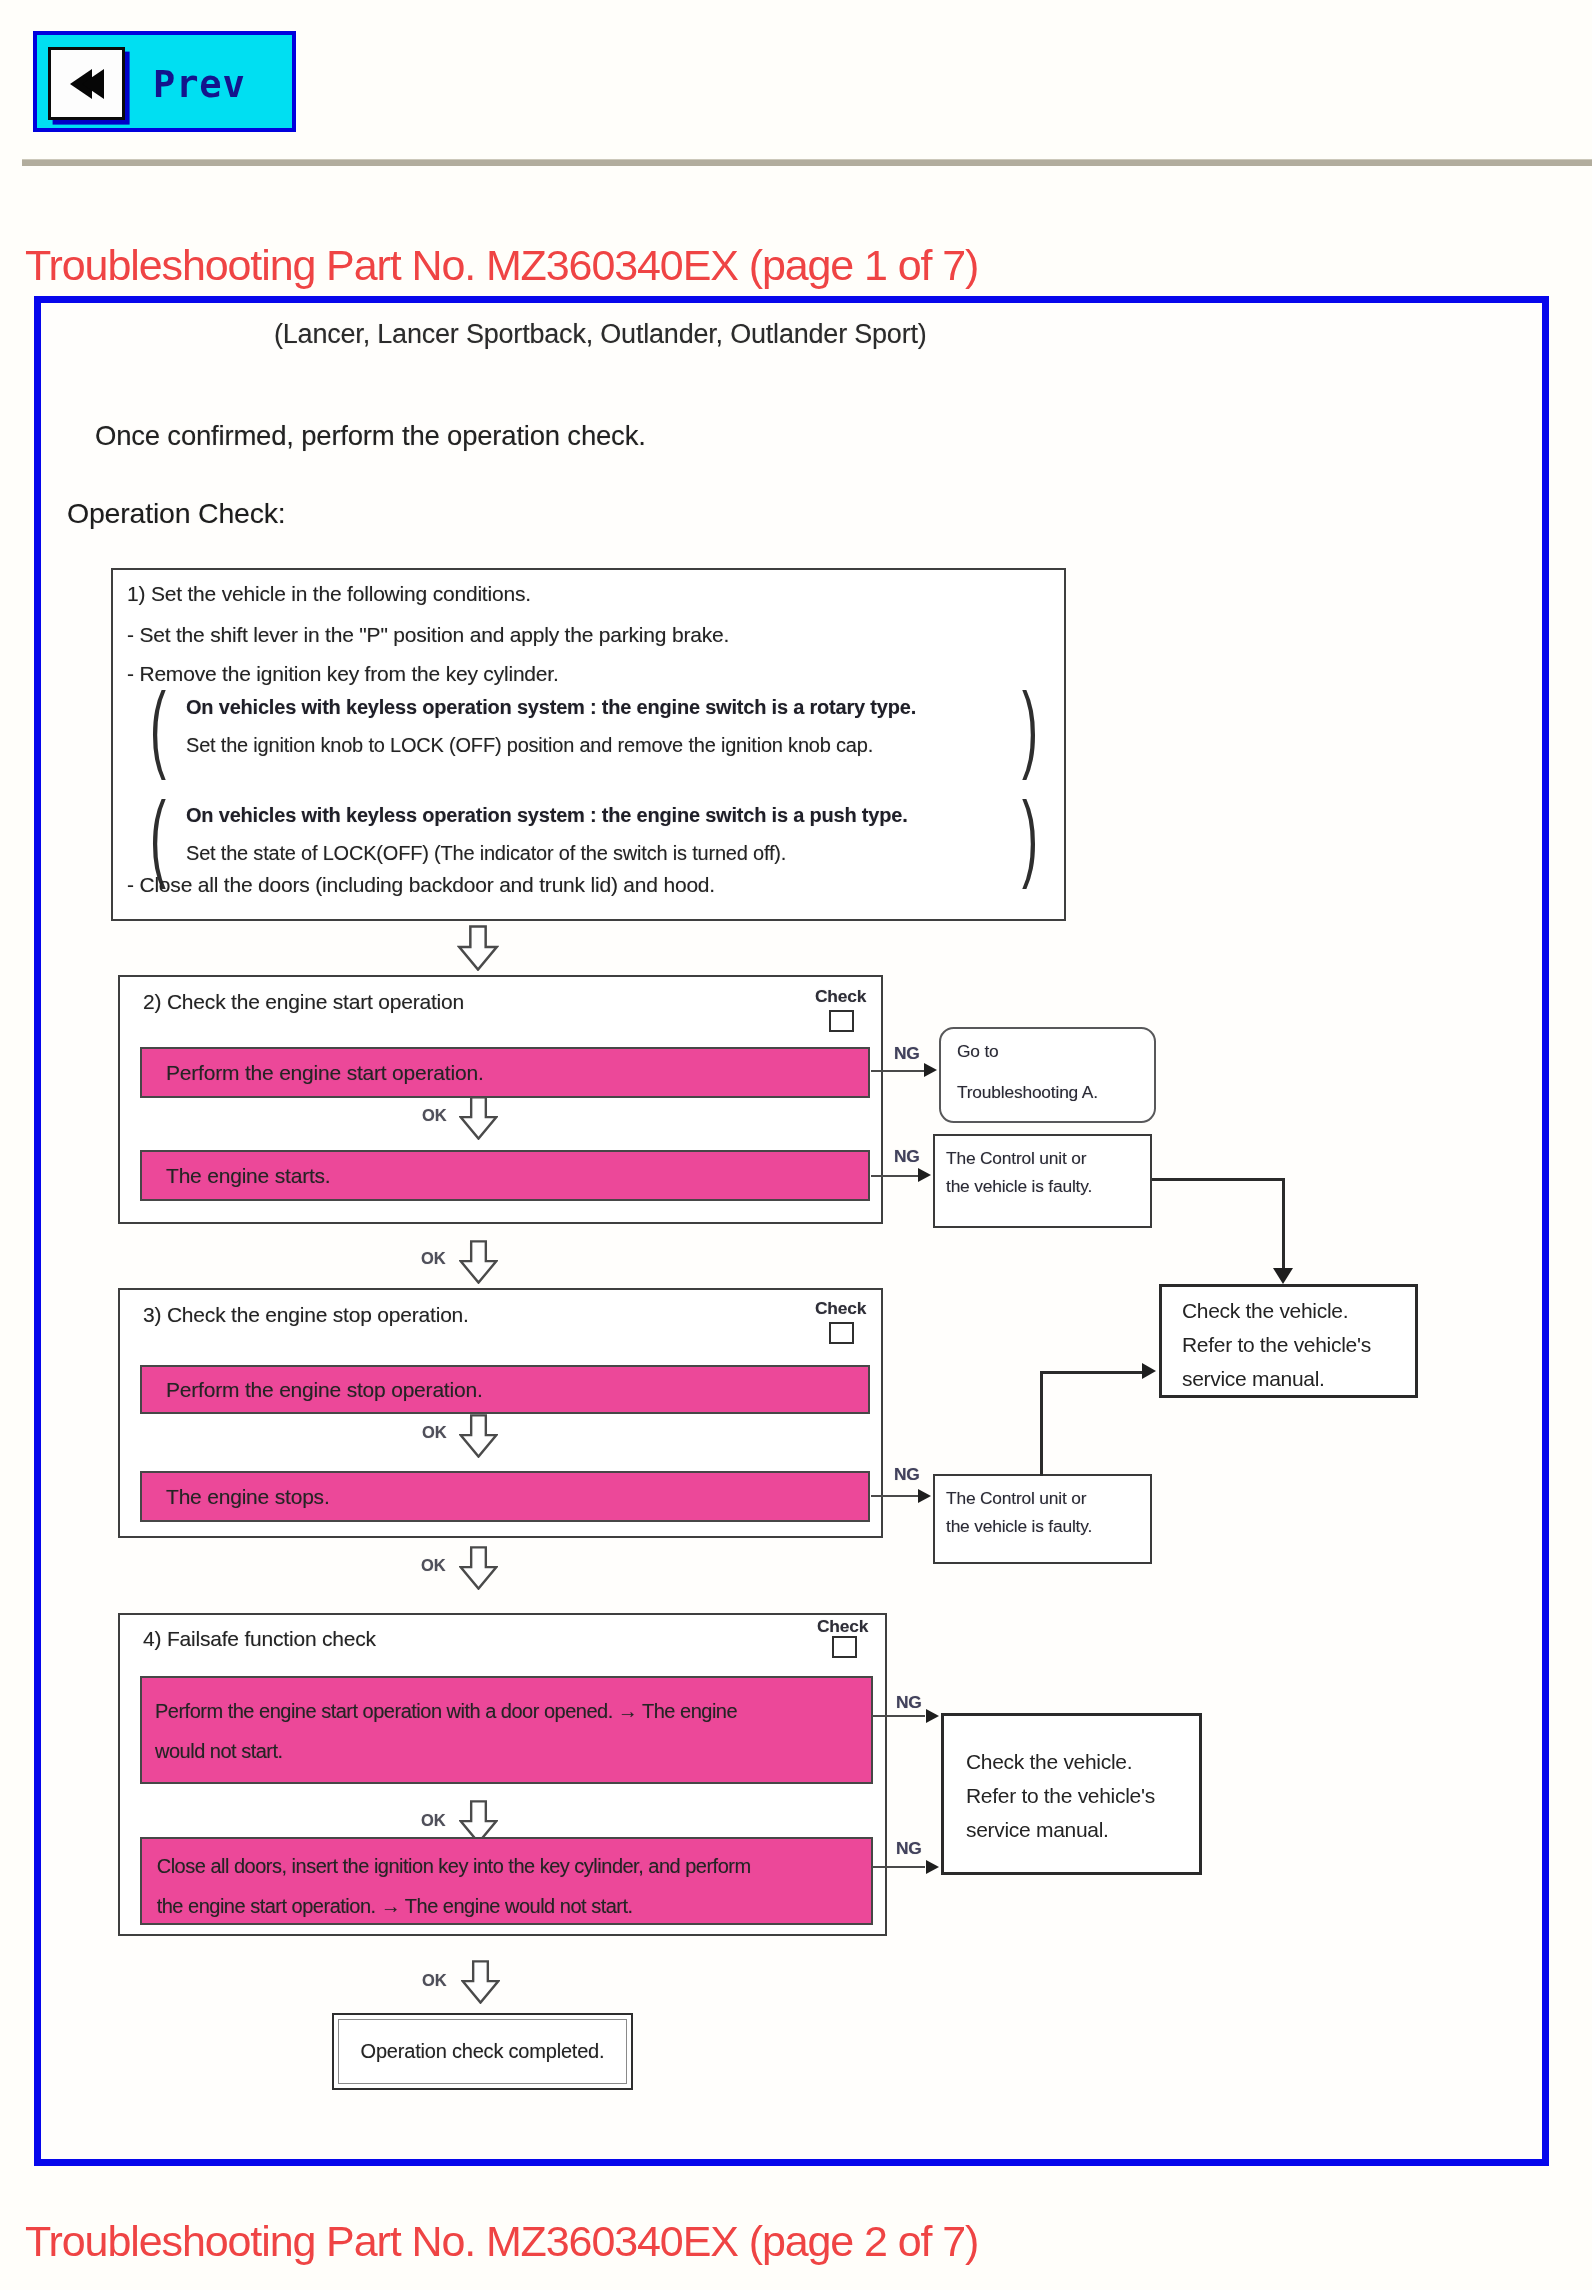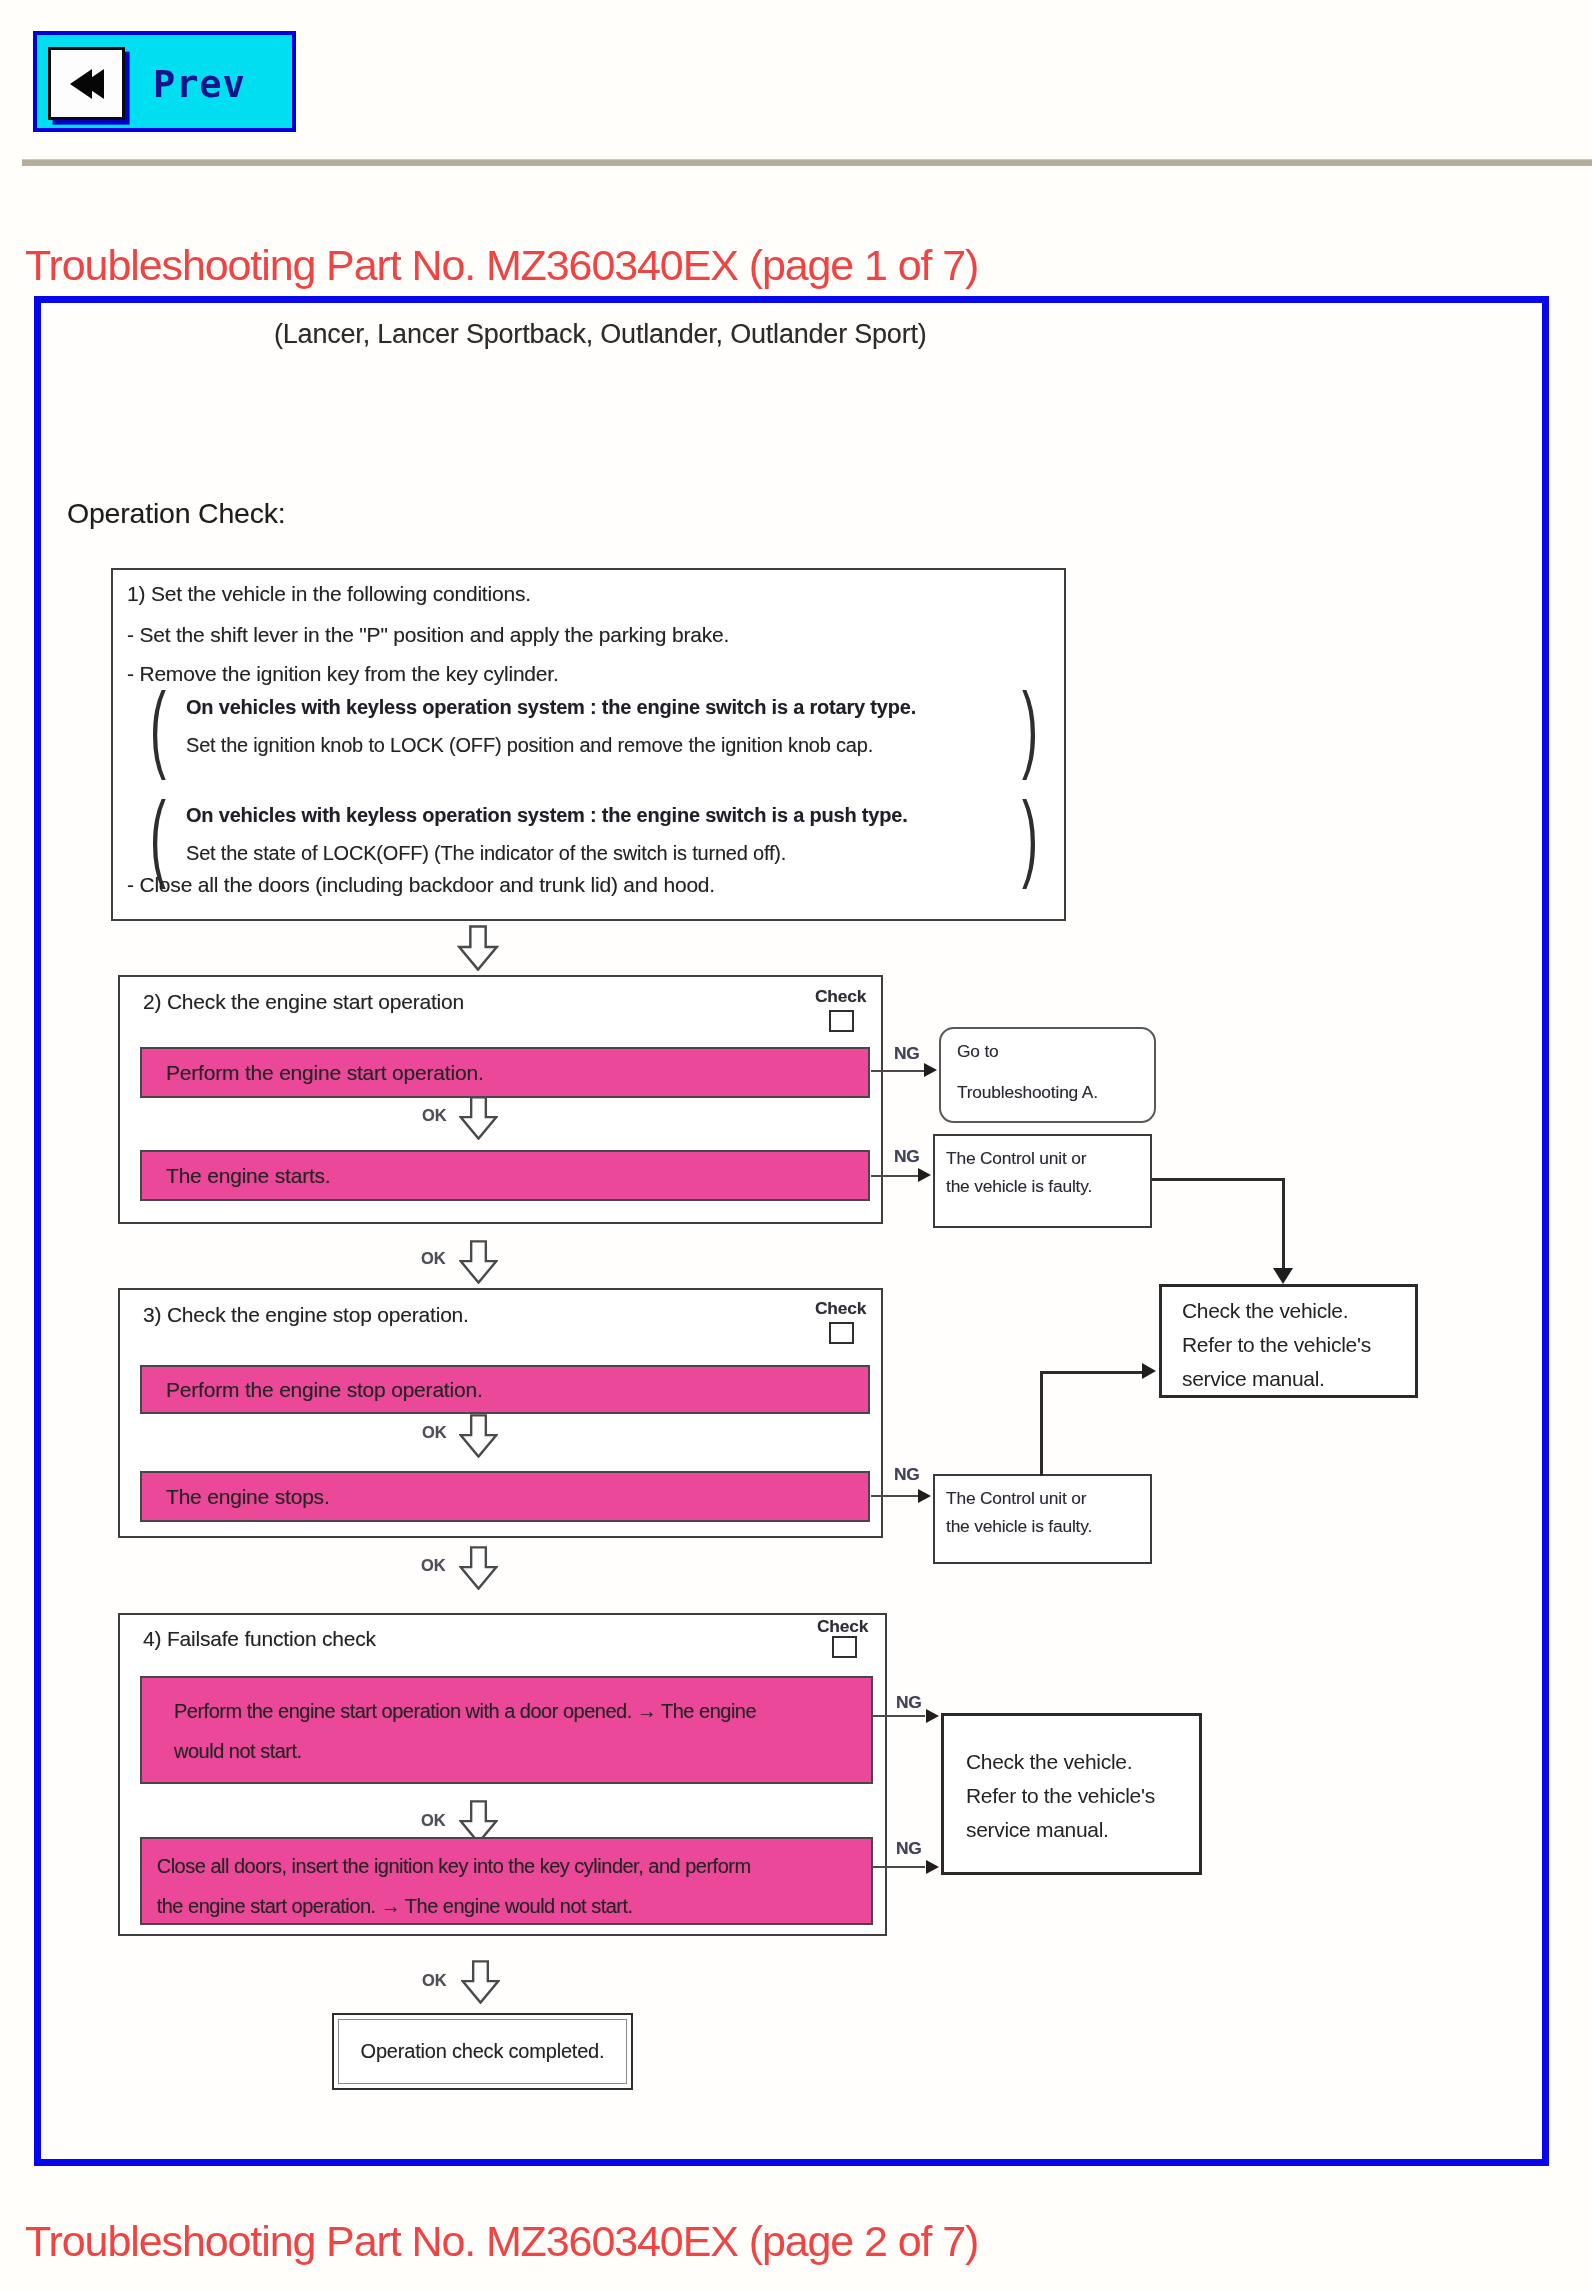--- a/index.html
+++ b/index.html
@@ -75,20 +75,21 @@
   </div>
 
 
   <div class="abs divider" style="left:22px;top:159px;width:1570px;"></div>
 
   <div class="abs h1" style="left:25px;top:241px;">Troubleshooting Part No. MZ360340EX (page 1 of 7)</div>
 
   <div class="abs panel" style="left:34px;top:296px;width:1515px;height:1870px;"></div>
 
   <div class="abs t29 scan" style="left:274px;top:319px;">(Lancer, Lancer Sportback, Outlander, Outlander Sport)</div>
+  <div class="abs t30 scan" style="left:95px;top:420px;">Once confirmed, perform the operation check.</div>
   <div class="abs t31 scan" style="left:67px;top:497px;">Operation Check:</div>
 
   <div class="abs box" style="left:111px;top:568px;width:955px;height:353px;"></div>
   <div class="abs ft scan" style="left:127px;top:582px;">1) Set the vehicle in the following conditions.</div>
   <div class="abs ft scan" style="left:127px;top:623px;">- Set the shift lever in the "P" position and apply the parking brake.</div>
   <div class="abs ft scan" style="left:127px;top:662px;">- Remove the ignition key from the key cylinder.</div>
 
   <div class="abs paren" style="left:142px;top:683px;">(</div>
   <div class="abs ftb scan" style="left:186px;top:696px;">On vehicles with keyless operation system : the engine switch is a rotary type.</div>
   <div class="abs ftn scan" style="left:186px;top:734px;">Set the ignition knob to LOCK (OFF) position and remove the ignition knob cap.</div>
@@ -193,21 +194,21 @@
     <svg width="39" height="44" viewBox="0 0 42 48">
         <path d="M13 1.5 H29 V23 H40.5 L21 46.5 L1.5 23 H13 Z" fill="#fefefe" stroke="#4a4a4a" stroke-width="2.6"></path>
       </svg>
   </div>
 
   <div class="abs box" style="left:118px;top:1613px;width:769px;height:323px;"></div>
   <div class="abs ft scan" style="left:143px;top:1627px;">4) Failsafe function check</div>
   <div class="abs checklabel scan" style="left:817px;top:1616px;">Check</div>
   <div class="abs checkbox" style="left:832px;top:1636px;"></div>
 
-  <div class="abs inner" style="left:140px;top:1676px;width:733px;height:108px;padding-left:32px;display:block;padding-top:13px;">
+  <div class="abs inner" style="left:140px;top:1676px;width:733px;height:108px;padding-left:13px;display:block;padding-top:13px;">
     <div class="s4line scan">Perform the engine start operation with a door opened. → The engine</div>
     <div class="s4line scan">would not start.</div>
   </div>
   <div class="abs nglabel scan" style="left:896px;top:1692px;">NG</div>
   <div class="abs hline" style="left:872px;top:1715px;width:53px;"></div>
   <div class="abs head-r" style="left:926px;top:1709px;"></div>
 
   <div class="abs oklabel scan" style="left:421px;top:1811px;">OK</div>
   <div class="abs" style="left:459px;top:1800px;">
     <svg width="39" height="44" viewBox="0 0 42 48">

